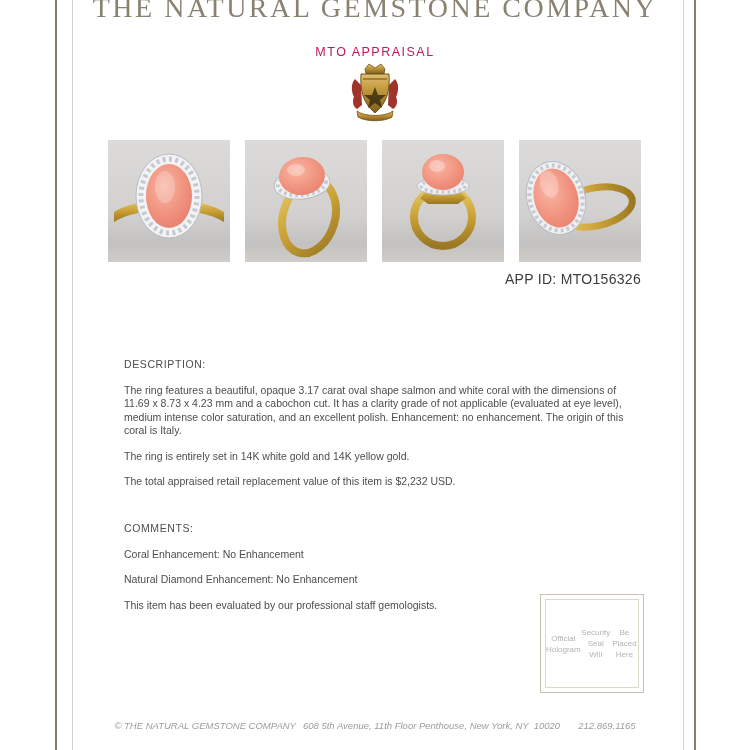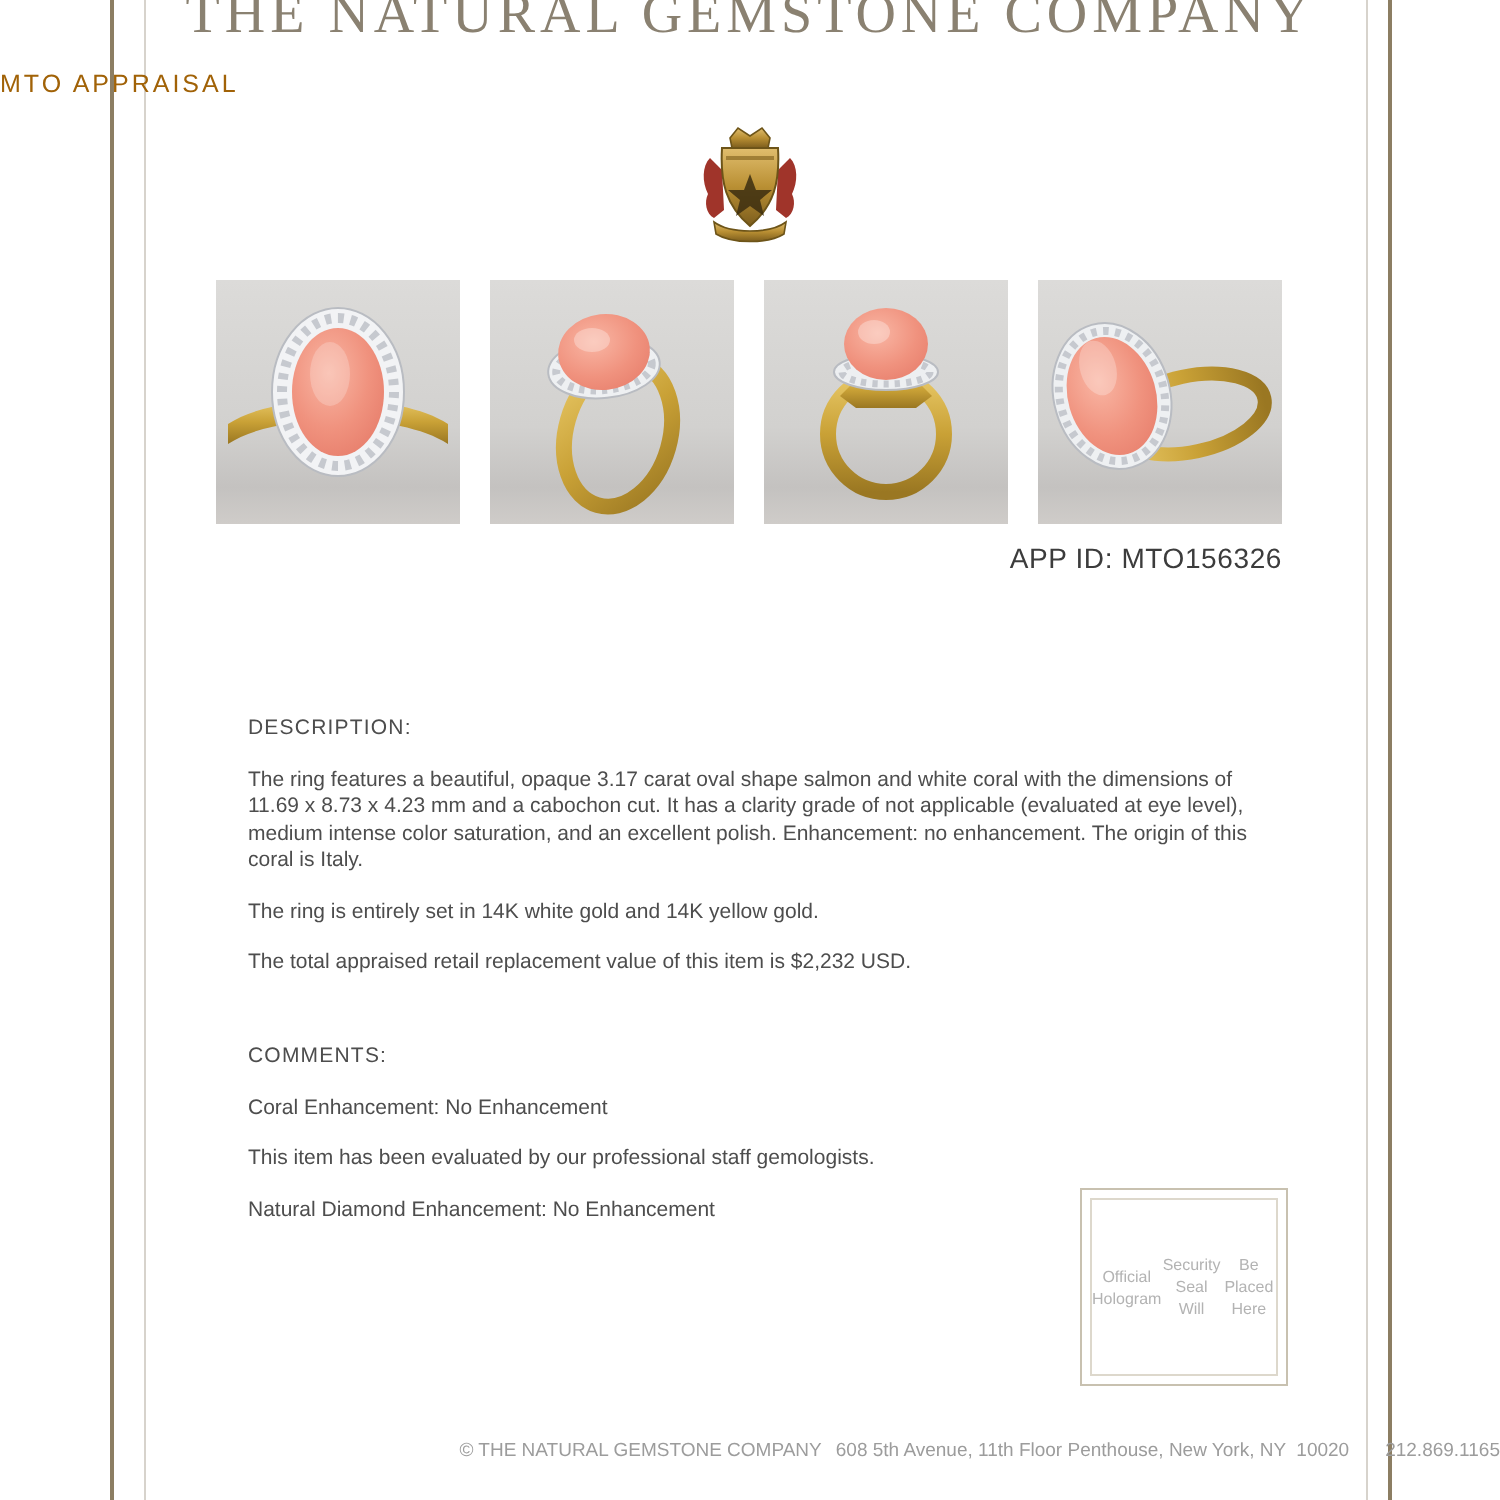--- a/index.html
+++ b/index.html
@@ -19,22 +19,22 @@
   #border-right-outer{left:694px;}
 
   
   .company-title{
     position:absolute;top:-8px;left:0;right:0;text-align:center;
     font-family:"Liberation Serif","DejaVu Serif",serif;
     font-size:28px;letter-spacing:2.5px;color:#8a8171;font-weight:normal;
     white-space:nowrap;
   }
   .doc-type{
-    position:absolute;top:35px;left:0;right:0;
-    font-size:12.5px;letter-spacing:1.5px;color:#a16207;
+    position:absolute;top:45px;left:0;right:0;text-align:center;
+    font-size:12.5px;letter-spacing:1.5px;color:#be185d;
   }
   .crest{position:absolute;top:61px;left:349px;width:52px;height:62px;}
 
   
   .photo-strip{position:absolute;left:108px;top:140px;display:flex;gap:15px;}
   .photo{width:122px;height:122px;overflow:hidden;}
   .photo svg{display:block;}
 
   .app-id{
     position:absolute;top:271px;right:109px;
@@ -53,21 +53,21 @@
     position:absolute;left:540px;top:594px;width:102px;height:97px;
     border:1px solid #c8c1b0;background:#fff;
   }
   .hologram-inner{
     position:absolute;inset:4px;border:1px solid #ddd8cc;
     display:flex;flex-direction:row;align-items:center;justify-content:center;
   }
   .hologram-inner div{font-size:8px;line-height:11px;color:#b3b3b3;text-align:center;}
 
   
-  .footer{position:absolute;left:0;right:0;top:719px;text-align:right;color:#9c9c9c;font-size:9.5px;line-height:13px;}
+  .footer{position:absolute;left:0;right:0;top:719px;text-align:center;color:#9c9c9c;font-size:9.5px;line-height:13px;font-style:italic;}
   .footer .seg{white-space:pre;}
   .footer .gap-sm{margin-left:7px;}
   .footer .gap-lg{margin-left:18px;}
 </style>
 </head>
 <body>
 
 <div id="border-left-outer" class="vline outer"></div>
 <div id="border-left-inner" class="vline inner"></div>
 <div id="border-right-inner" class="vline inner"></div>
@@ -225,22 +225,22 @@
 <div id="description-block" class="textblock">
   <p class="section-heading">DESCRIPTION:</p>
   <p>The ring features a beautiful, opaque 3.17 carat oval shape salmon and white coral with the dimensions of 11.69 x 8.73 x 4.23 mm and a cabochon cut. It has a clarity grade of not applicable (evaluated at eye level), medium intense color saturation, and an excellent polish. Enhancement: no enhancement. The origin of this coral is Italy.</p>
   <p>The ring is entirely set in 14K white gold and 14K yellow gold.</p>
   <p>The total appraised retail replacement value of this item is $2,232 USD.</p>
 </div>
 
 <div id="comments-block" class="textblock">
   <p class="section-heading">COMMENTS:</p>
   <p>Coral Enhancement: No Enhancement</p>
+  <p>Natural Diamond Enhancement: No Enhancement</p>
   <p>This item has been evaluated by our professional staff gemologists.</p>
-  <p>Natural Diamond Enhancement: No Enhancement</p>
 </div>
 
 <div class="hologram-box">
   <div class="hologram-inner">
     <div>Official Hologram</div>
     <div>Security Seal Will</div>
     <div>Be Placed Here</div>
   </div>
 </div>
 

